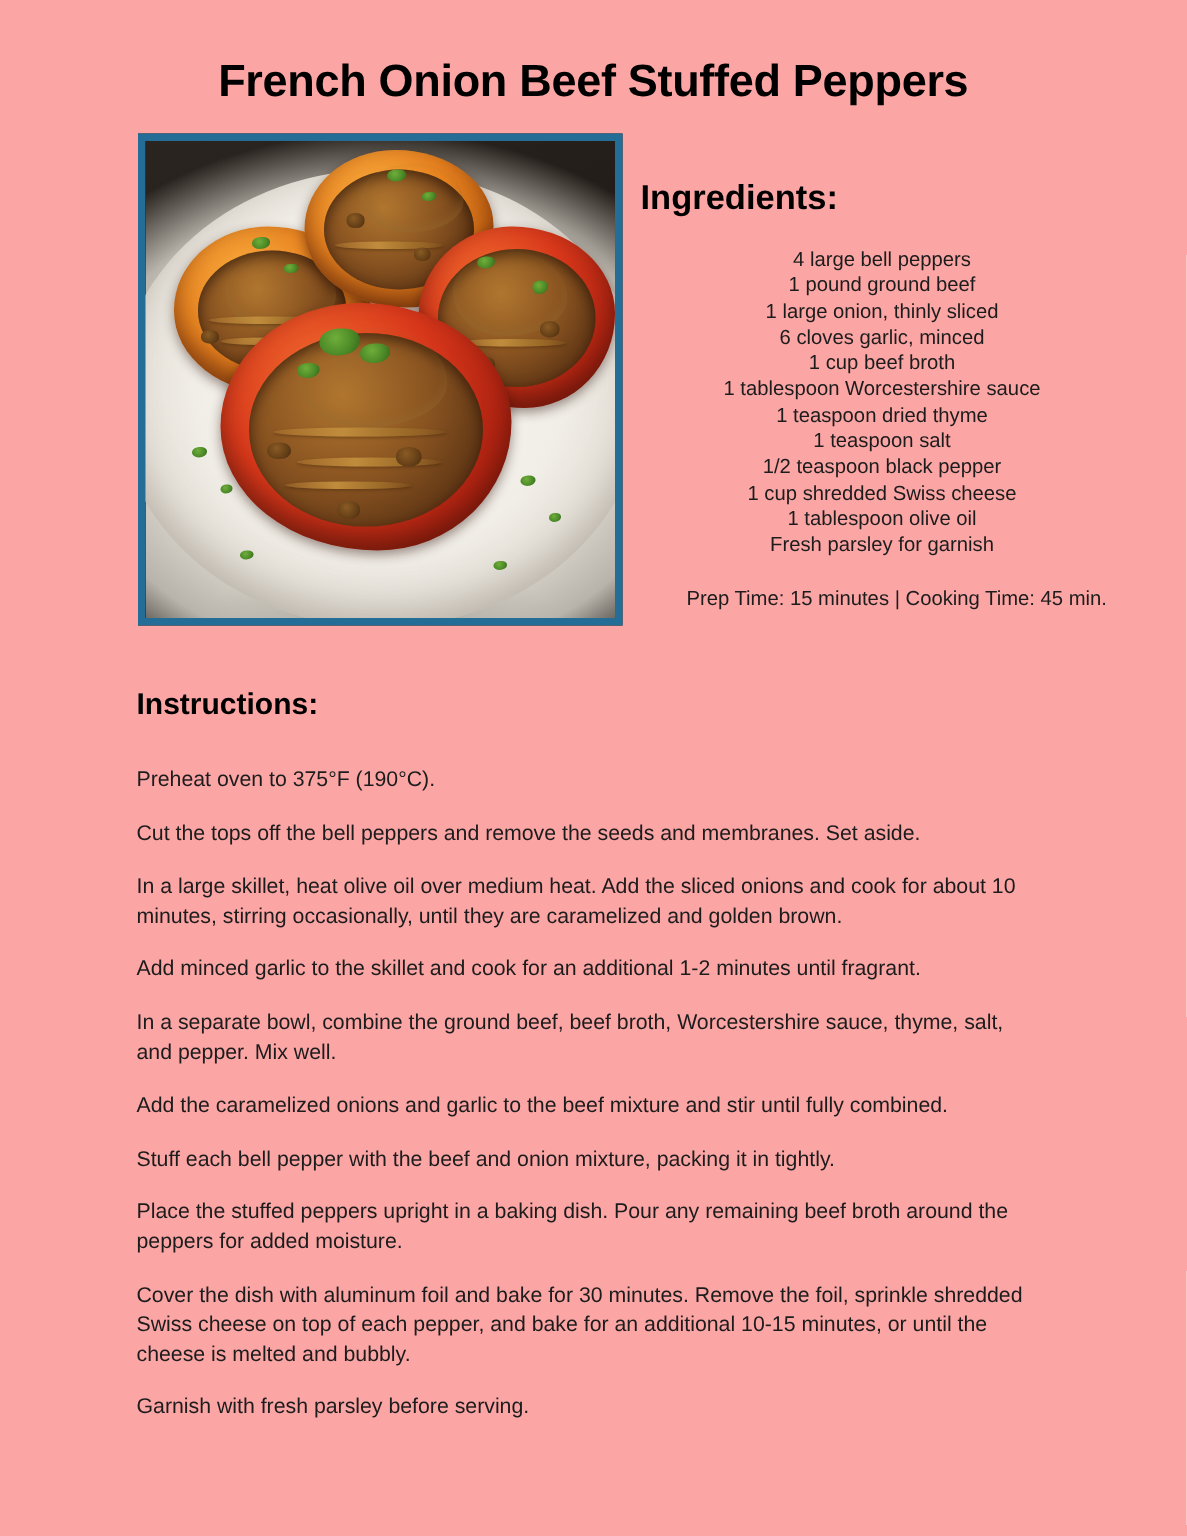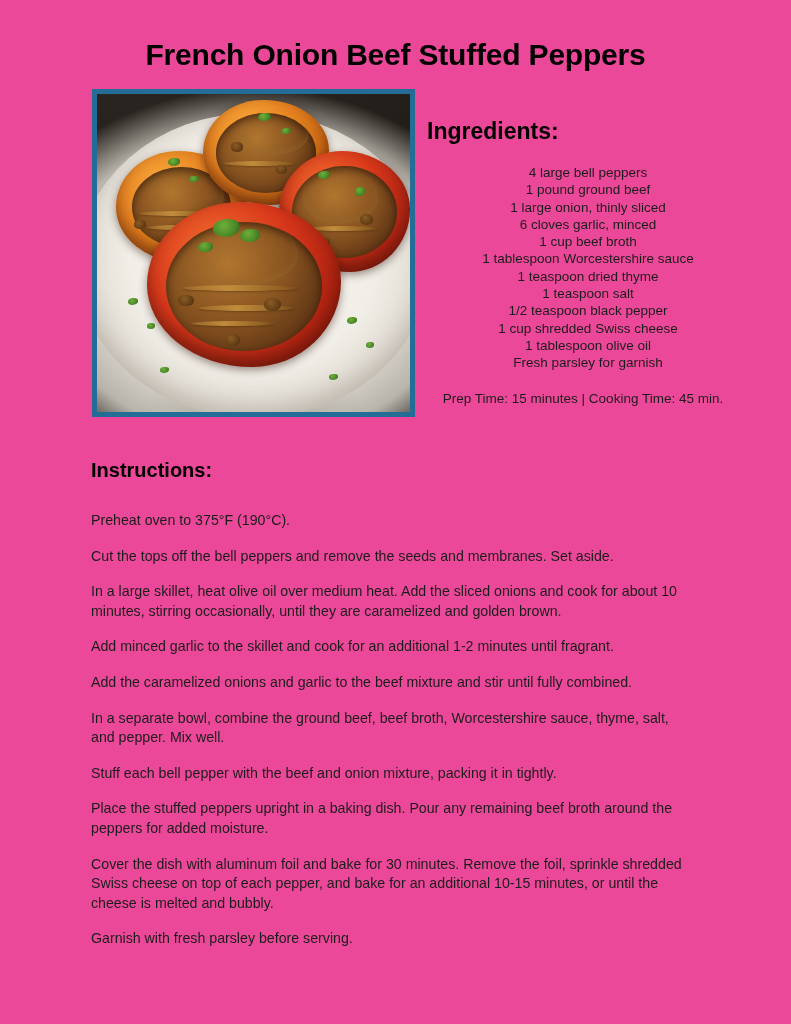--- a/index.html
+++ b/index.html
@@ -12,21 +12,21 @@
     height: 1024px;
     position: relative;
     font-family: "Liberation Sans", sans-serif;
     color: #1a1a1a;
     overflow: hidden;
   }
 
   .page {
     position: absolute;
     inset: 0;
-    background: #ec4899;
+    background: #fca5a5;
   }
 
   
   .recipe-title {
     position: absolute;
     top: 38px;
     left: 0;
     width: 791px;
     text-align: center;
     font-size: 30px;
@@ -133,21 +133,21 @@
     color: #1c1c1c;
     text-align: center;
   }
   .ingredients-list div { white-space: nowrap; }
 
   .time-note {
     position: absolute;
     left: 428px;
     top: 391px;
     width: 310px;
-    text-align: center;
+    text-align: right;
     font-size: 13.5px;
     color: #1c1c1c;
   }
 
   
   .instructions-heading {
     position: absolute;
     left: 91px;
     top: 459px;
     font-size: 20px;
@@ -252,21 +252,21 @@
 
   <div class="time-note">Prep Time: 15 minutes | Cooking Time: 45 min.</div>
 
   <div class="instructions-heading">Instructions:</div>
 
   <div class="instructions-body">
     <p>Preheat oven to 375°F (190°C).</p>
     <p>Cut the tops off the bell peppers and remove the seeds and membranes. Set aside.</p>
     <p>In a large skillet, heat olive oil over medium heat. Add the sliced onions and cook for about 10 minutes, stirring occasionally, until they are caramelized and golden brown.</p>
     <p>Add minced garlic to the skillet and cook for an additional 1-2 minutes until fragrant.</p>
+    <p>In a separate bowl, combine the ground beef, beef broth, Worcestershire sauce, thyme, salt, and pepper. Mix well.</p>
     <p>Add the caramelized onions and garlic to the beef mixture and stir until fully combined.</p>
-    <p>In a separate bowl, combine the ground beef, beef broth, Worcestershire sauce, thyme, salt, and pepper. Mix well.</p>
     <p>Stuff each bell pepper with the beef and onion mixture, packing it in tightly.</p>
     <p>Place the stuffed peppers upright in a baking dish. Pour any remaining beef broth around the peppers for added moisture.</p>
     <p>Cover the dish with aluminum foil and bake for 30 minutes. Remove the foil, sprinkle shredded Swiss cheese on top of each pepper, and bake for an additional 10-15 minutes, or until the cheese is melted and bubbly.</p>
     <p>Garnish with fresh parsley before serving.</p>
   </div>
 
 </div>
 
 </body></html>

